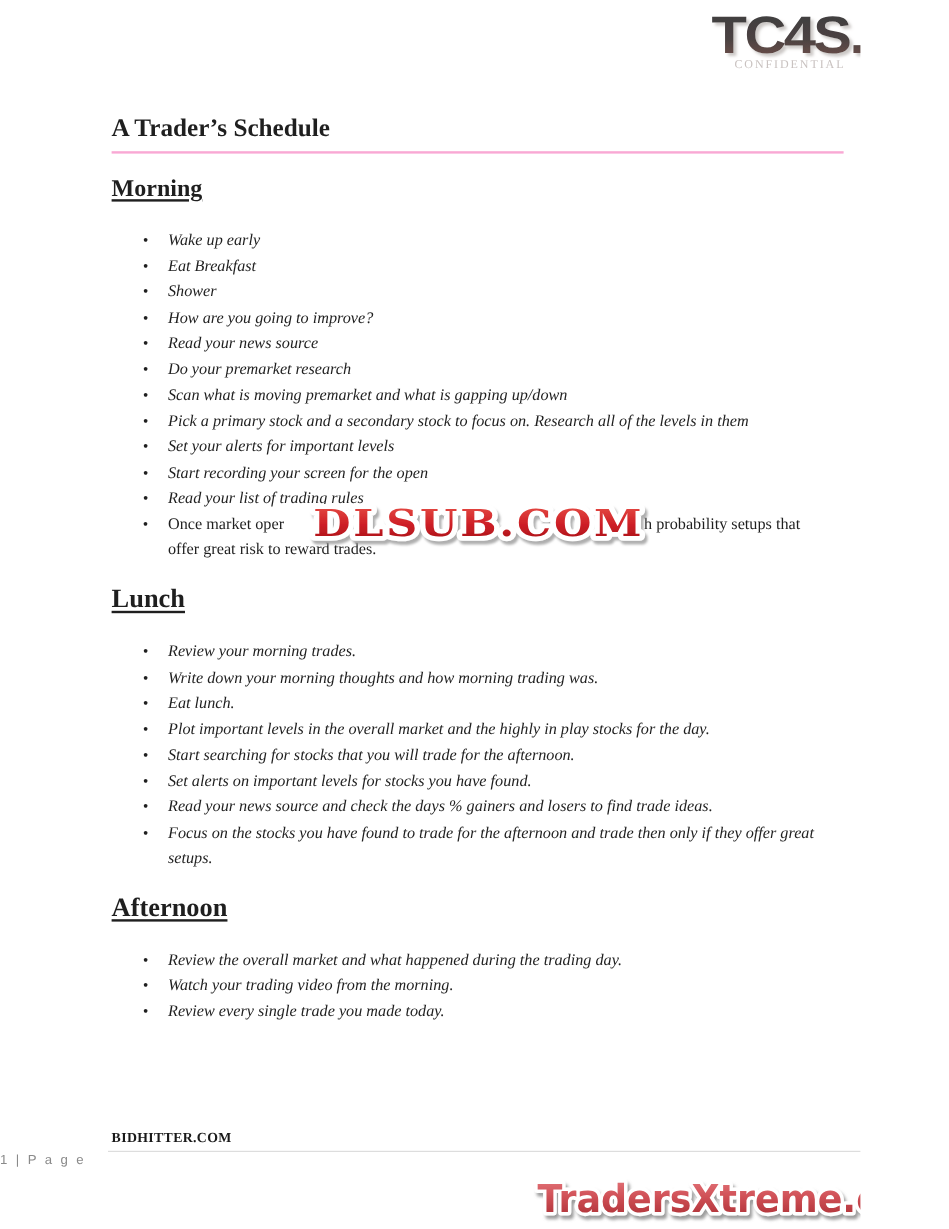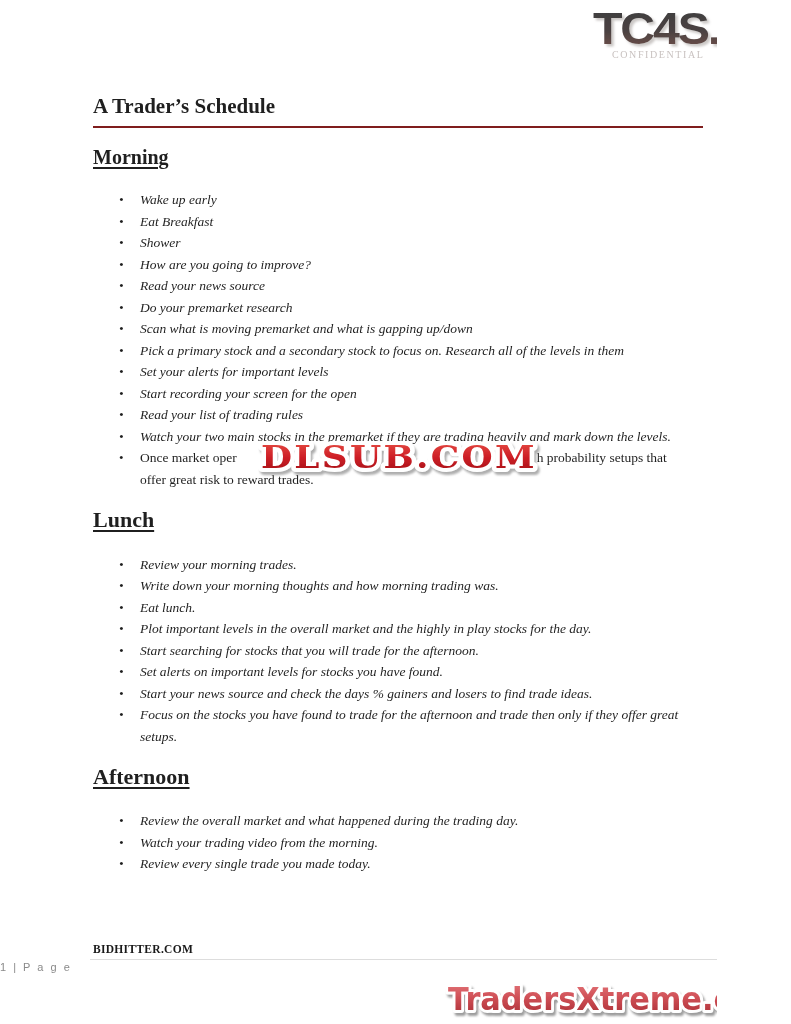--- a/index.html
+++ b/index.html
@@ -19,21 +19,21 @@
     font-size:10px;letter-spacing:1.6px;color:#c9c2c0;
   }
   
   .content{
     position:absolute;left:93px;top:94px;width:610px;
     font-size:13.5px;line-height:21.5px;
   }
   h1{
     margin:0 0 11px 0;padding:0 0 7px 0;
     font-size:21px;font-weight:bold;line-height:1.2;
-    border-bottom:2px solid #7f1d1d;
+    border-bottom:2px solid #f9a8d4;
   }
   h2{
     margin:17px 0 20px 0;
     font-weight:bold;line-height:1.2;
     text-decoration:underline;
     text-decoration-thickness:1.5px;
     text-underline-offset:3px;
   }
   h2.h-small{font-size:20px;}
   h2.h-big{font-size:22px;}
@@ -138,23 +138,20 @@
           </div>
 
           <div class="bitem">
             <span>Start recording your screen for the open</span>
           </div>
 
           <div class="bitem">
             <span>Read your list of trading rules</span>
           </div>
 
-          <div class="bitem">
-            <span>Watch your two main stocks in the premarket if they are trading heavily and mark down the levels.</span>
-          </div>
         </div>
       <div class="bitem obscured">
         <span>Once market oper</span><span class="wm-gap"></span><span>h probability setups that</span><br>
         <span>offer great risk to reward trades.</span>
         <svg class="dlsub" width="292" height="46" viewBox="0 0 292 46">
           <defs>
             <linearGradient id="dlgrad" x1="0" y1="0" x2="0" y2="1">
               <stop offset="0" stop-color="#e85147"></stop>
               <stop offset="0.5" stop-color="#ce1f26"></stop>
               <stop offset="1" stop-color="#9f1016"></stop>
@@ -190,21 +187,21 @@
 
           <div class="bitem">
             <span>Start searching for stocks that you will trade for the afternoon.</span>
           </div>
 
           <div class="bitem">
             <span>Set alerts on important levels for stocks you have found.</span>
           </div>
 
           <div class="bitem">
-            <span>Start your news source and check the days % gainers and losers to find trade ideas.</span>
+            <span>Read your news source and check the days % gainers and losers to find trade ideas.</span>
           </div>
 
           <div class="bitem">
             <span>Focus on the stocks you have found to trade for the afternoon and trade then only if they offer great setups.</span>
           </div>
         </div>
     </section>
 
     <section>
       <h2 class="h-big">Afternoon</h2>

